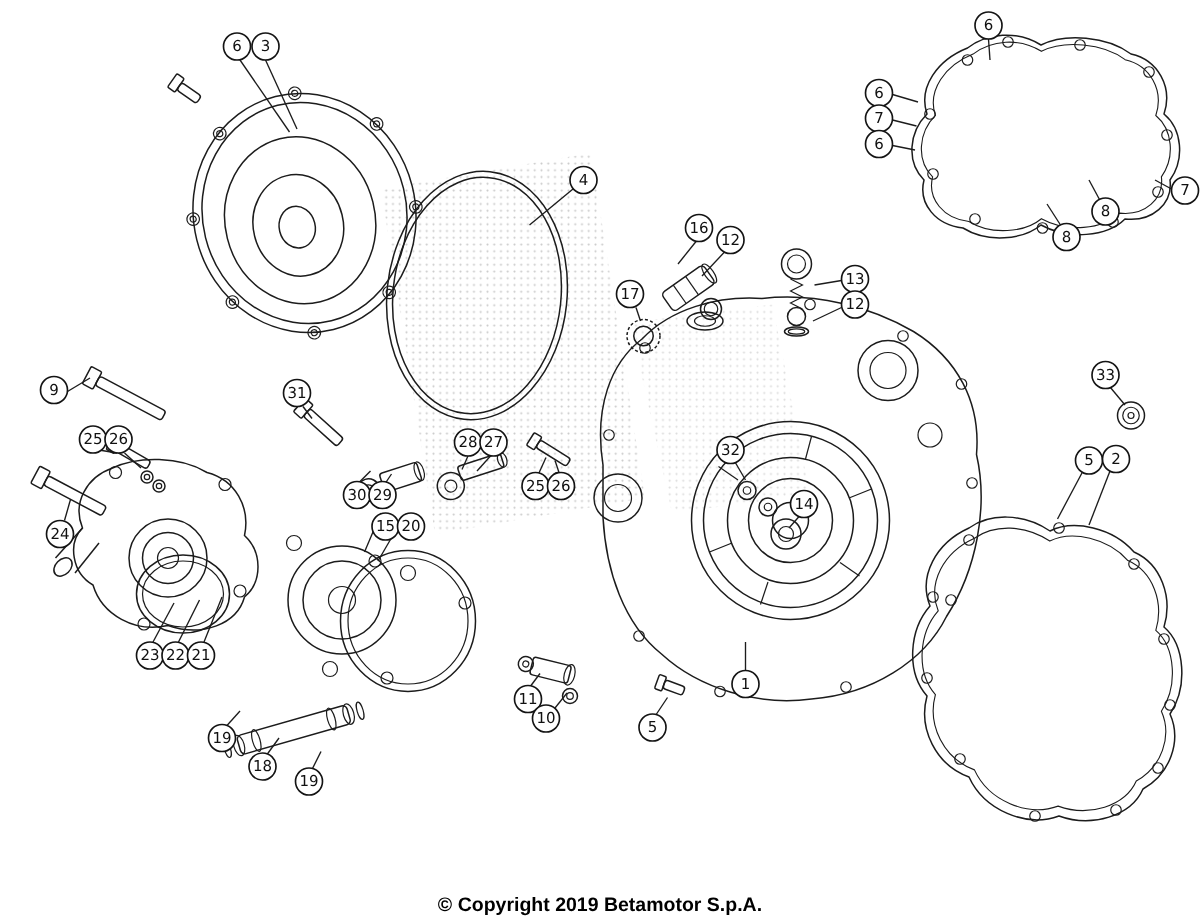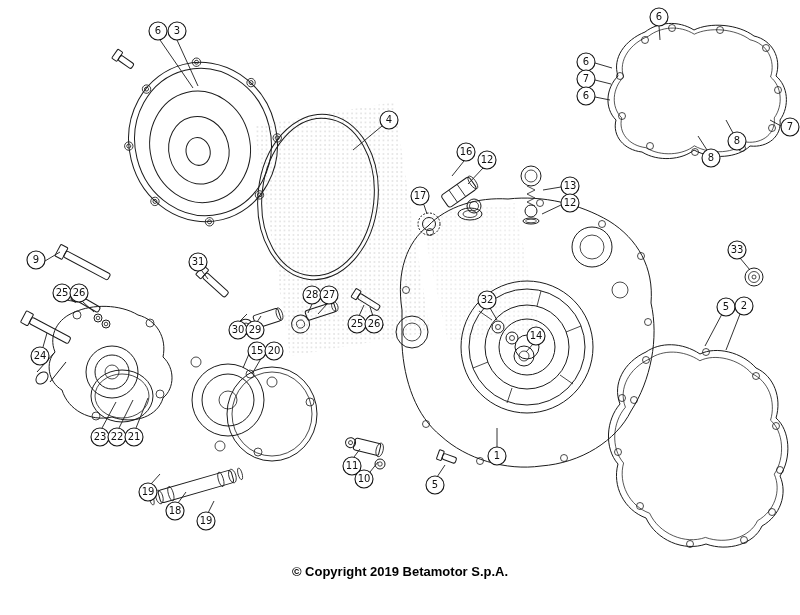--- a/index.html
+++ b/index.html
@@ -4,21 +4,21 @@
 <style>
   html,body{margin:0;padding:0;background:#fff;}
   .stage{position:relative;width:800px;height:615px;background:#fff;overflow:hidden;
          font-family:"DejaVu Sans",sans-serif;}
   .stage svg{position:absolute;left:0;top:0;}
   .part{fill:none;stroke:#1c1c1c;stroke-width:1;}
   .thin{fill:none;stroke:#1c1c1c;stroke-width:.8;}
   .leader{stroke:#1c1c1c;stroke-width:.9;}
   .co circle{fill:#fff;stroke:#141414;stroke-width:1.1;}
   .co text{font-family:"DejaVu Sans",sans-serif;font-size:10px;fill:#111;text-anchor:middle;}
-  .footer{position:absolute;left:0;right:0;top:564px;text-align:center;
+  .footer{position:absolute;left:0;right:0;top:595px;text-align:center;
           font-family:"Liberation Sans",sans-serif;font-size:13px;font-weight:bold;color:#000;}
 </style>
 </head>
 <body>
 
 <div class="stage">
 
 <svg width="800" height="615" viewBox="0 0 800 615">
   <defs>
     <pattern id="dots" width="4.5" height="4.5" patternUnits="userSpaceOnUse">

